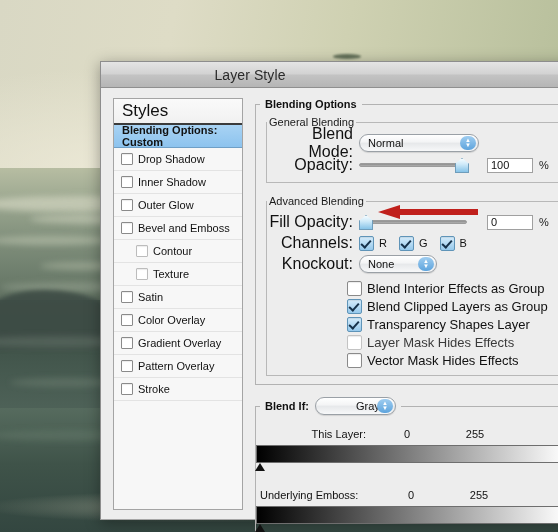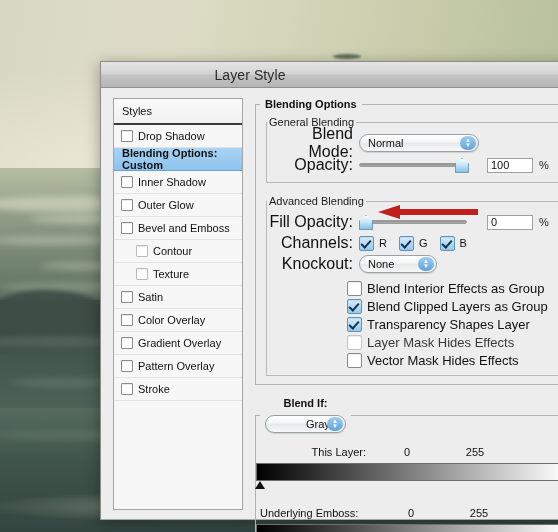--- a/index.html
+++ b/index.html
@@ -75,21 +75,21 @@
 
   
   .styles-col{width:140px;padding:0 0 0 12px;box-sizing:border-box;}
   .styles-box{
     border:1px solid #a4a4a4;background:#fff;width:130px;height:412px;
     box-sizing:border-box;overflow:hidden;
   }
   .styles-head{
     height:24px;display:flex;align-items:center;padding-left:8px;
     background:linear-gradient(180deg,#fafafa,#f1f1f1);
-    border-bottom:2px solid #3b3b3b;font-size:11px;color:#111;
+    border-bottom:2px solid #3b3b3b;font-size:17px;color:#111;
   }
   .style-row{
     height:22px;display:flex;align-items:center;padding-left:7px;
     border-bottom:1px solid #e3e3e3;font-size:11px;color:#111;
     background:#f7f7f7;
   }
   .style-row.selected{
     background:linear-gradient(180deg,#a8d3f4,#8dc3ee);
     font-weight:bold;color:#111;border-bottom:1px solid #6f9fc6;padding-left:8px;
   }
@@ -225,26 +225,26 @@
   </div>
 
   <div class="body">
 
     <div class="styles-col">
       <div class="styles-box">
         <div class="styles-head">
           <span>Styles</span>
         </div>
         <div id="styles-rows">
-            <div class="style-row">
-              <span class="cb"></span>
-              <span>Drop Shadow</span>
-            </div>
             <div class="style-row selected">
               <span>Blending Options: Custom</span>
+            </div>
+            <div class="style-row">
+              <span class="cb"></span>
+              <span>Drop Shadow</span>
             </div>
             <div class="style-row">
               <span class="cb"></span>
               <span>Inner Shadow</span>
             </div>
             <div class="style-row">
               <span class="cb"></span>
               <span>Outer Glow</span>
             </div>
             <div class="style-row">
@@ -368,21 +368,21 @@
               <div class="optrow">
                 <span class="chk"></span>
                 <span class="opttxt">Vector Mask Hides Effects</span>
               </div>
             </div>
         </fieldset>
       </fieldset>
 
       <fieldset class="grp" style="margin-top:4px;padding-bottom:12px">
         <legend style="font-weight:normal">
-          <span style="display:inline-flex;align-items:center;gap:6px;flex-direction:column;">
+          <span style="display:inline-flex;align-items:center;gap:6px;">
             <span style="font-weight:bold">Blend If:</span>
             <span class="popup mini">
               <span>Gray</span>
               <span class="arrows">▲<br>▼</span>
             </span>
           </span>
         </legend>
 
         <div class="bi-scale" style="margin-top:6px">
           <span class="nm">This Layer:</span>

